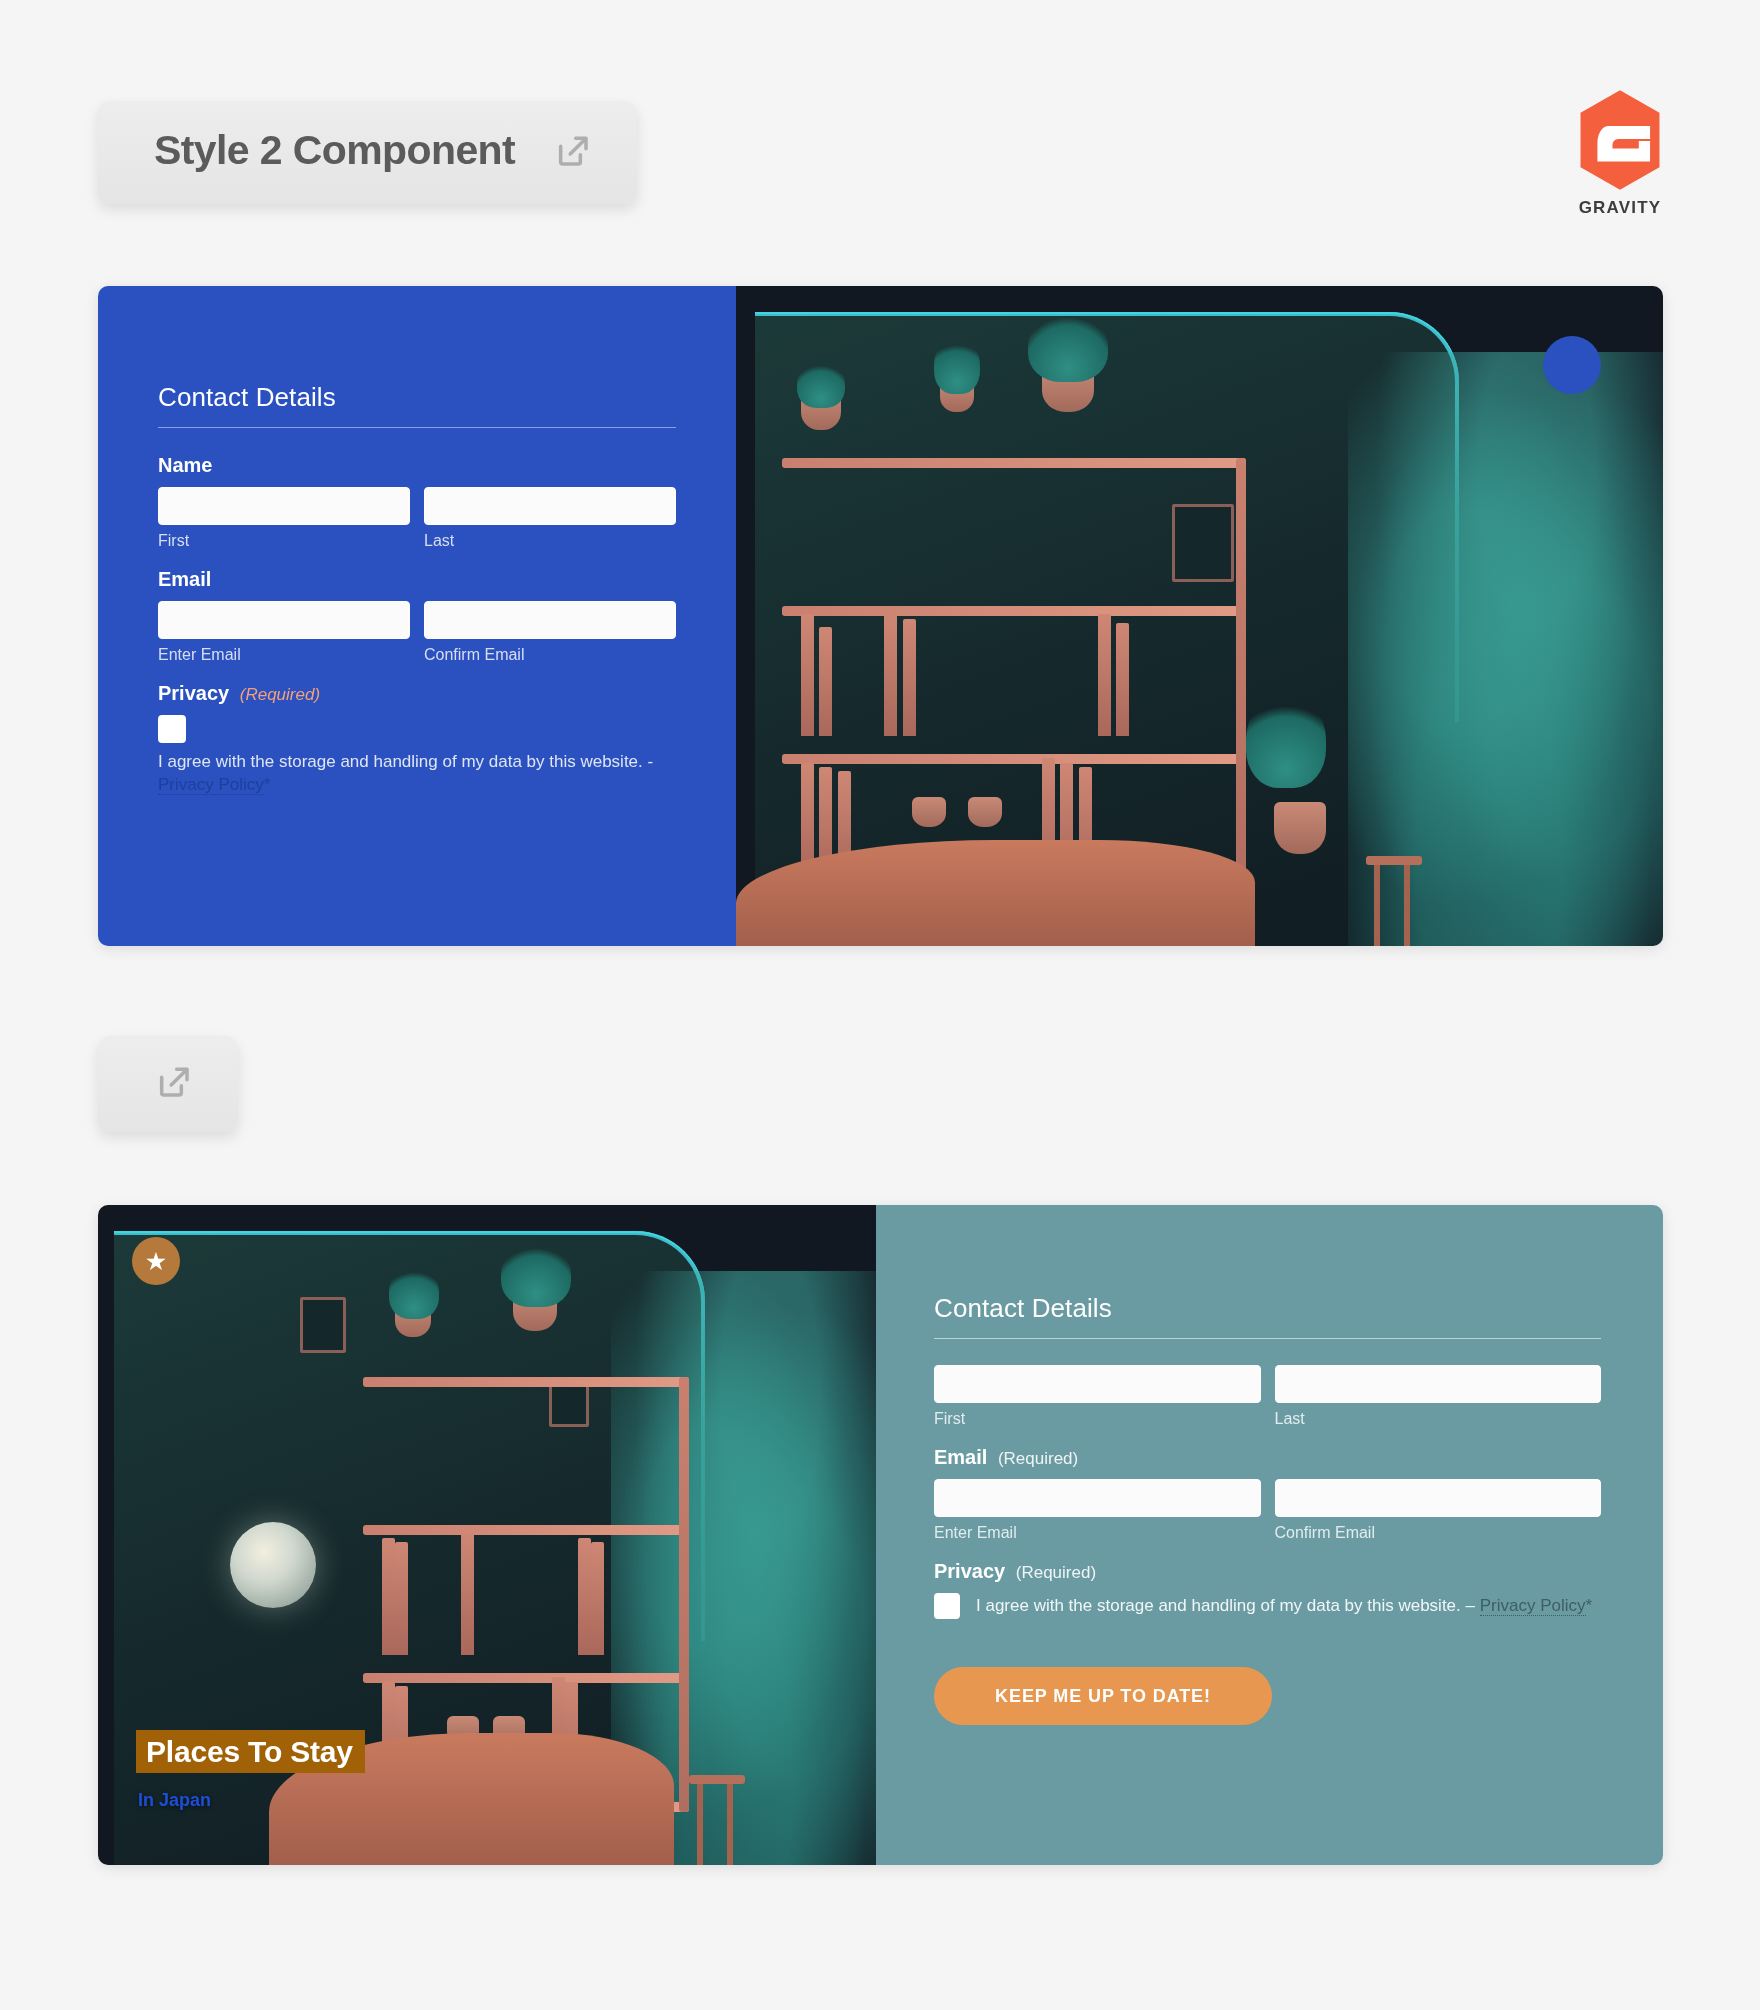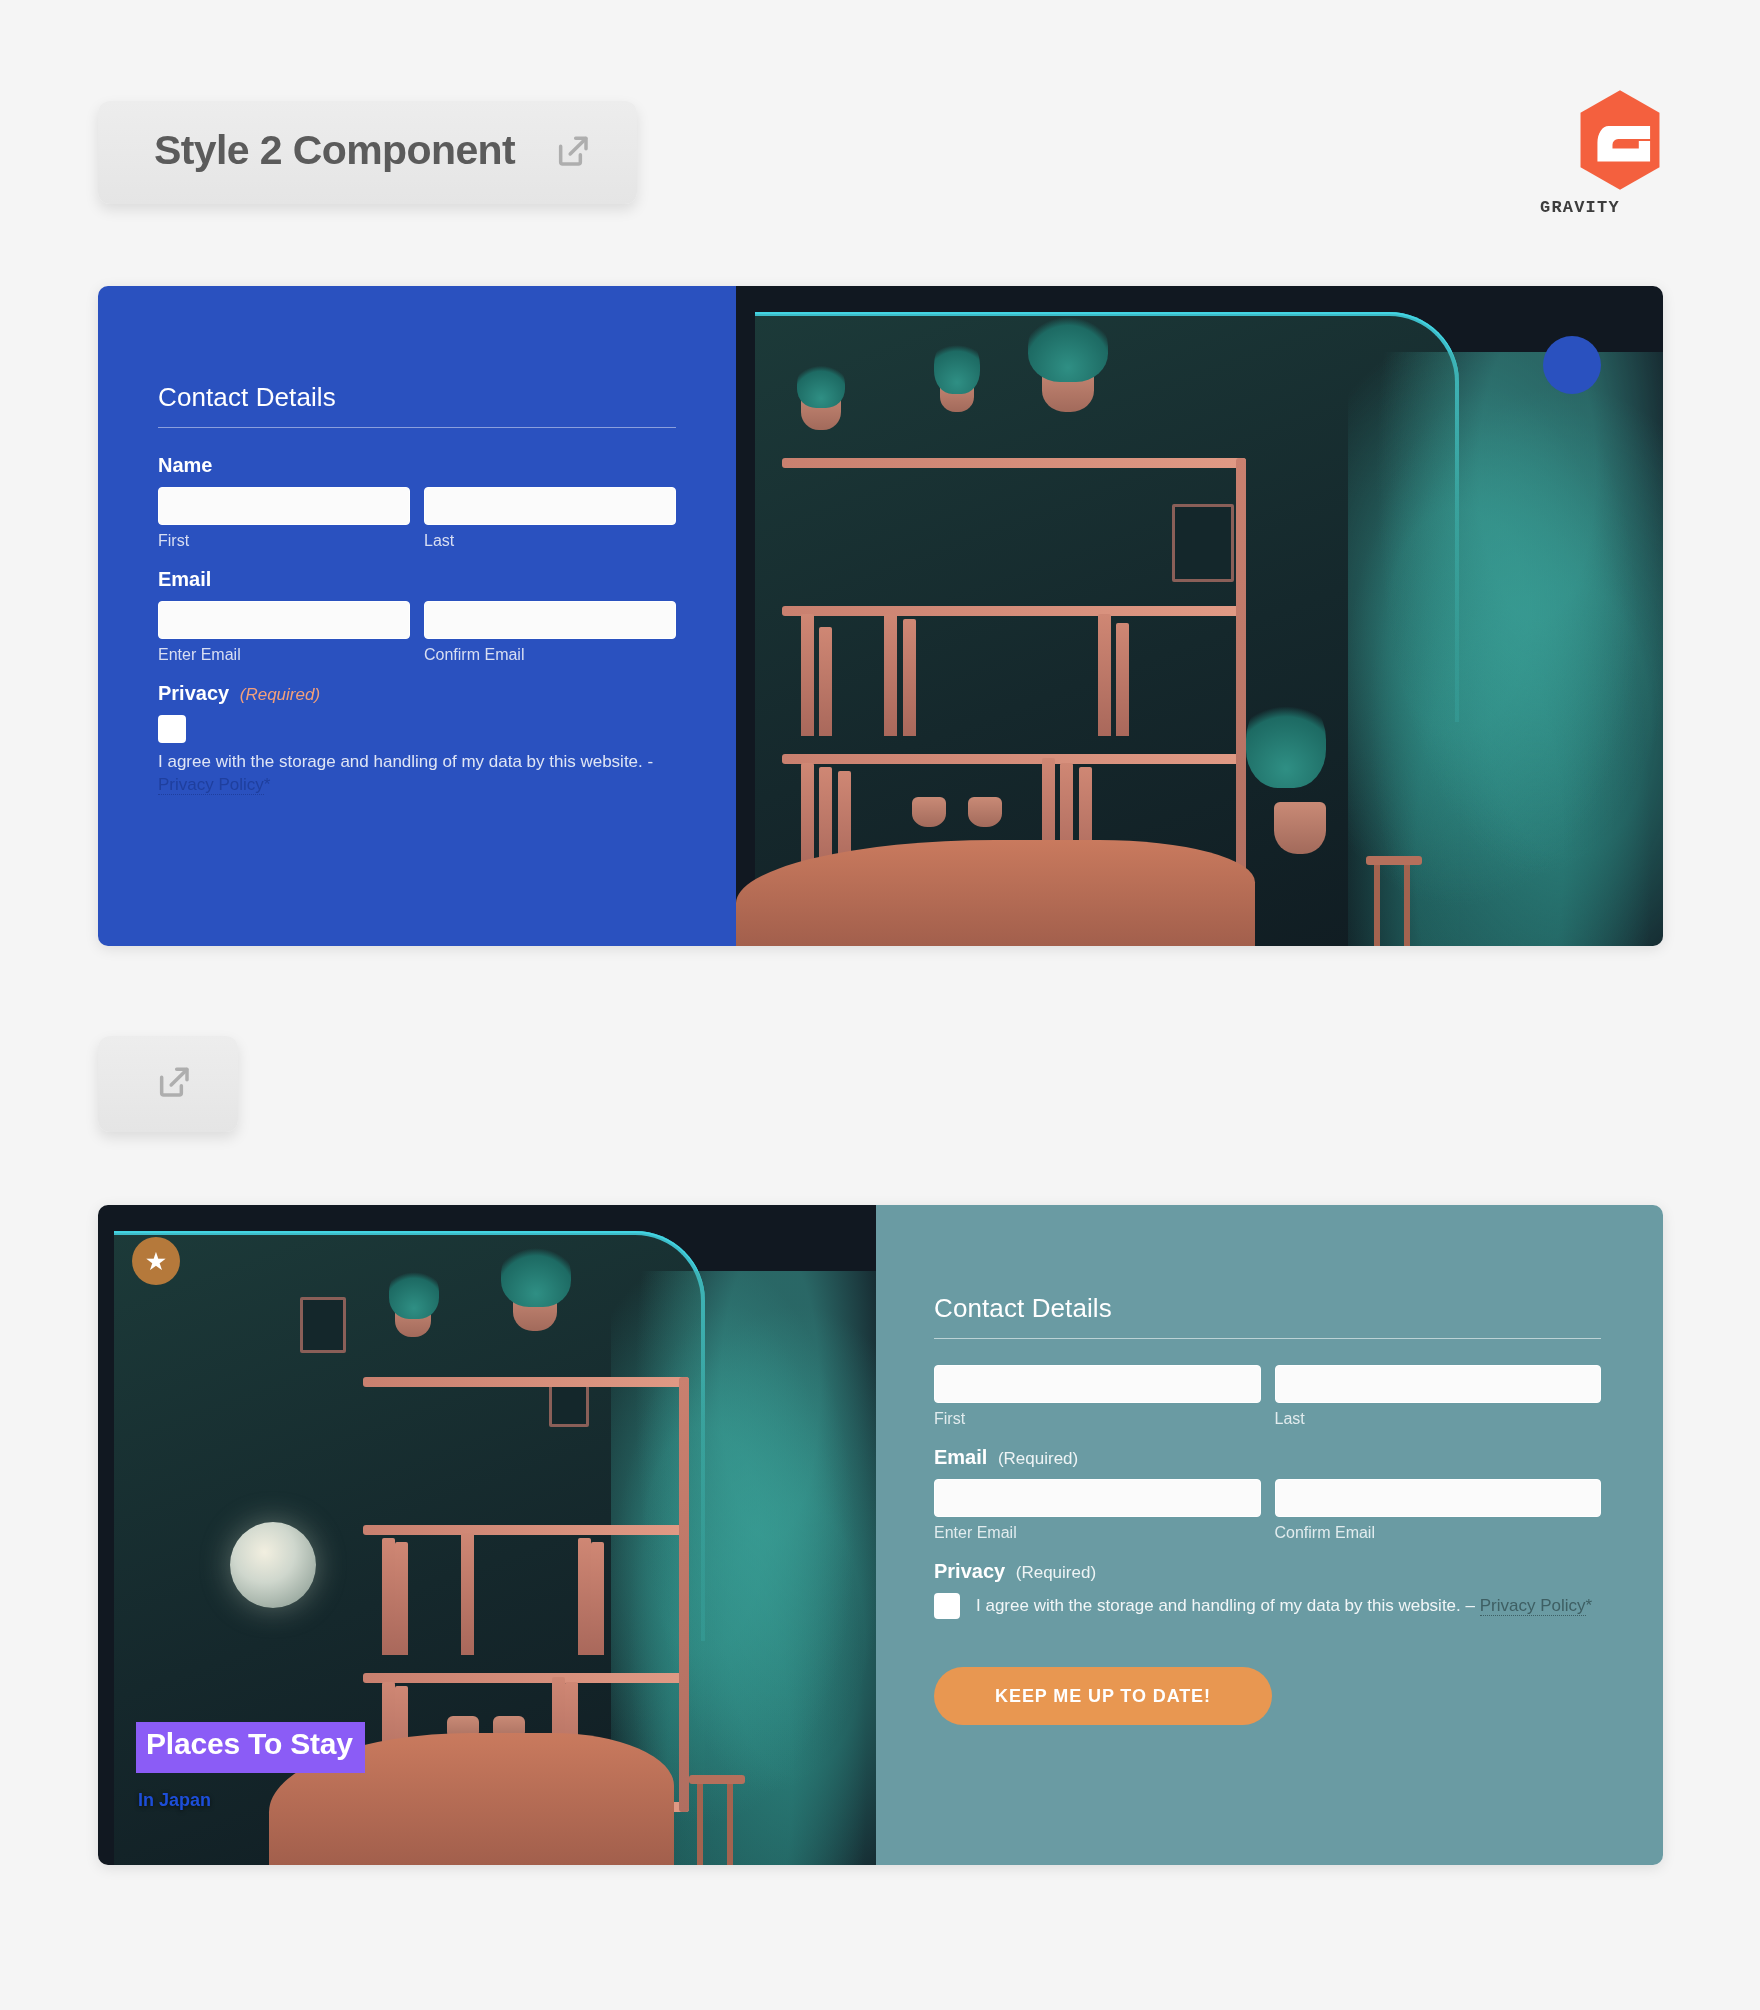--- a/index.html
+++ b/index.html
@@ -31,22 +31,21 @@
     letter-spacing: -0.6px;
     white-space: nowrap;
   }
   .ext-icon { width: 40px; height: 40px; display:block; flex: none; }
 
   
   .gravity-logo {
     position: absolute;
     left: 1540px; top: 88px;
     width: 160px;
-    text-align: left;
-    font-family: Liberation Mono, monospace;
+    text-align: center;
   }
   .gravity-hex { width: 94px; height: 104px; display: block; margin: 0 auto; }
   .gravity-word {
     font-size: 17px;
     font-weight: bold;
     color: #3d3d3d;
     letter-spacing: 1.2px;
     margin-top: 6px;
   }
 
@@ -235,23 +234,23 @@
   }
   .star-badge {
     position: absolute; left: 34px; top: 32px;
     width: 48px; height: 48px; border-radius: 50%;
     background: rgba(224,140,60,0.78);
     display: flex; align-items: center; justify-content: center;
     color: #fff; font-size: 25px; line-height: 1;
   }
   .places-tag {
     position: absolute; left: 38px; bottom: 92px;
-    background: #8b5cf6;
+    background: #a16207;
     color: #fff; font-size: 30px; font-weight: bold;
-    padding: 5px 12px 12px 10px; letter-spacing: -0.2px;
+    padding: 5px 12px 4px 10px; letter-spacing: -0.2px;
   }
   .places-sub {
     position: absolute; left: 40px; bottom: 54px;
     color: #1d4ed8; font-size: 18px; font-weight: bold;
     text-shadow: 0 1px 4px rgba(0,0,0,.6);
   }
 </style>
 </head>
 <body>
 

